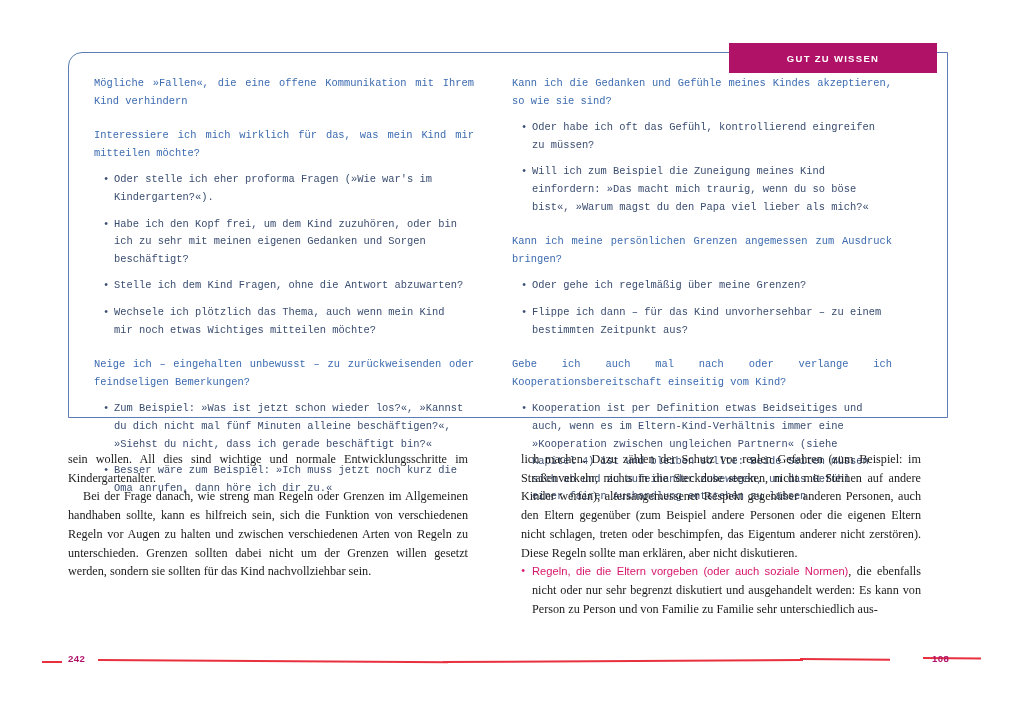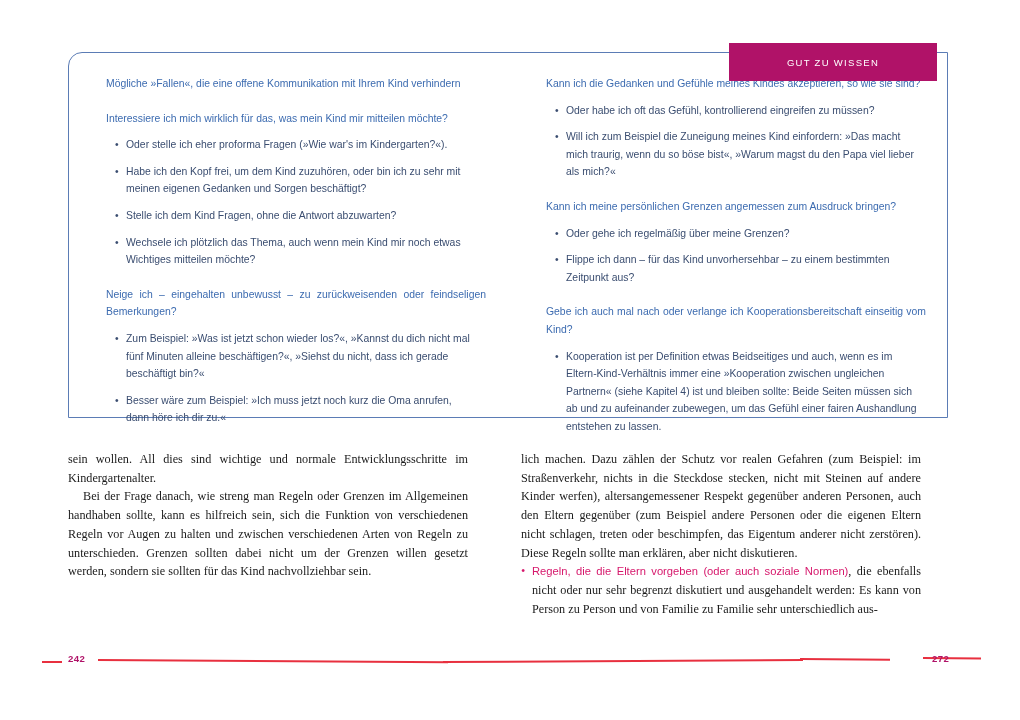--- a/index.html
+++ b/index.html
@@ -34,41 +34,42 @@
     border-bottom-left-radius: 0;
     box-sizing: border-box;
     background: #ffffff;
   }
 
   .badge {
     position: absolute;
     left: 729px;
     top: 43px;
     width: 208px;
-    height: 38px;
+    height: 30px;
     background: #b01268;
     color: #ffffff;
     font-size: 9.5px;
-    font-weight: normal;
+    font-weight: bold;
     letter-spacing: 1.3px;
     display: flex;
     align-items: center;
     justify-content: center;
     z-index: 5;
   }
 
   .box-cols {
     position: absolute;
-    left: 12px; top: 0;
+    left: 0; top: 0;
     width: 880px;
     height: 366px;
     display: flex;
     box-sizing: border-box;
     padding: 22px 24px 10px 25px;
-    gap: 60px;
+    gap: 38px;
+    font-family: Liberation Mono, monospace;
   }
   .box-col {
     width: 380px;
     flex: 0 0 380px;
   }
 
   .q-head {
     color: #3c6bb0;
     font-size: 10.4px;
     line-height: 17.6px;
@@ -236,16 +237,16 @@
 
   </div>
 
   <div class="footer">
     <div class="rule r1"></div>
     <div class="rule r2"></div>
     <div class="rule r3"></div>
     <div class="rule r4"></div>
     <div class="rule r5"></div>
     <div class="pagenum left">242</div>
-    <div class="pagenum right">272</div>
+    <div class="pagenum right">108</div>
   </div>
 
 </div>
 
 </body></html>

